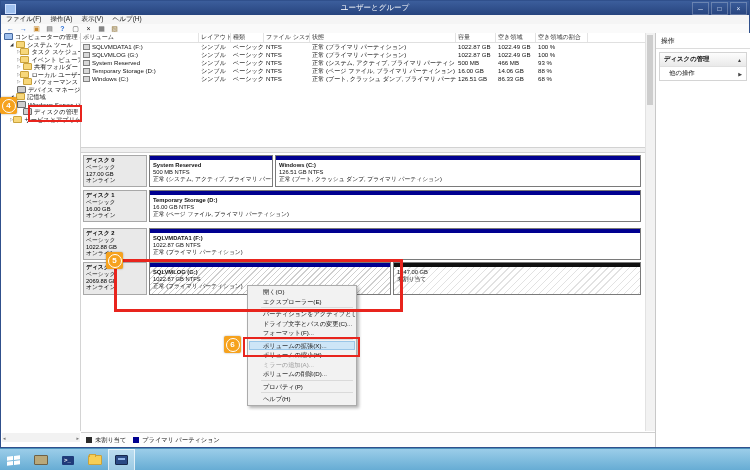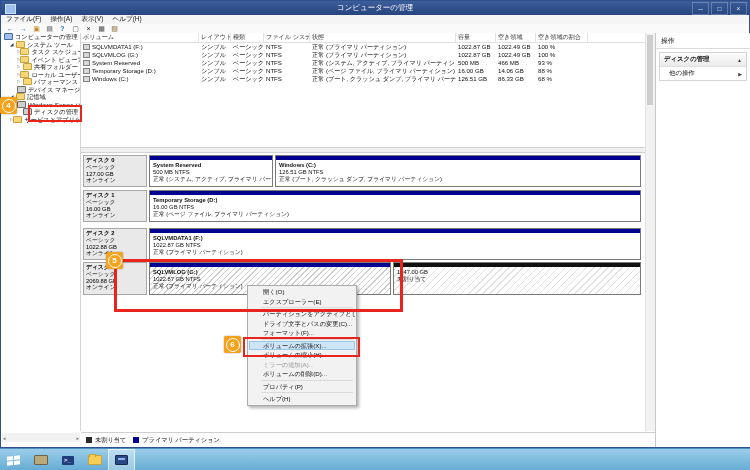--- a/index.html
+++ b/index.html
@@ -100,21 +100,21 @@
   .cmgmt:after{content:"";position:absolute;left:2px;top:2px;width:7px;height:2px;background:#8fb4e8;}
 </style>
 </head>
 <body>
 
 <div class="screen">
   <div class="window">
 
     <div class="titlebar">
       <div class="sysicon"></div>
-      <div class="title-text">コンピューターの管理</div>
+      <div class="title-text">ユーザーとグループ</div>
       <div class="win-controls">
         <div class="wbtn">─</div>
         <div class="wbtn">□</div>
         <div class="wbtn">×</div>
       </div>
     </div>
 
     <div class="menubar">
       <span>ファイル(F)</span>
       <span>操作(A)</span>

